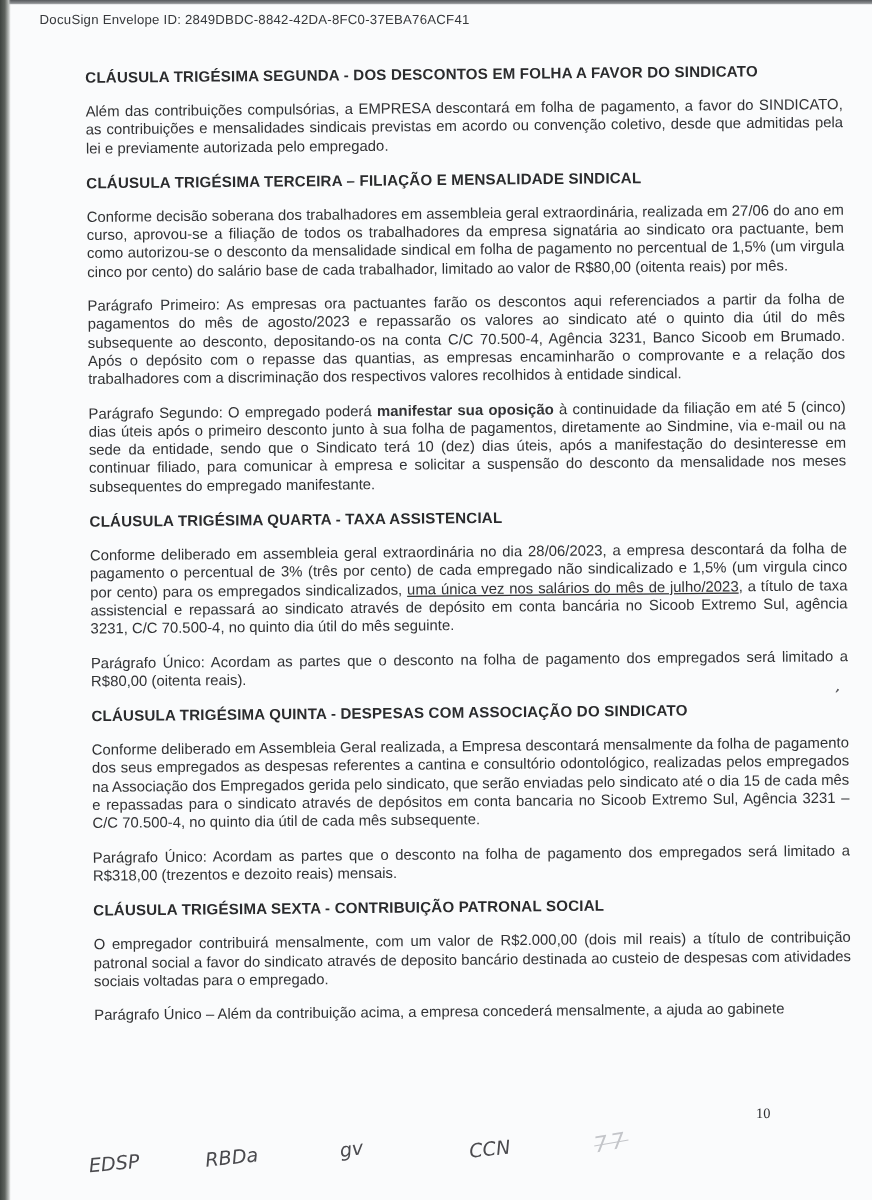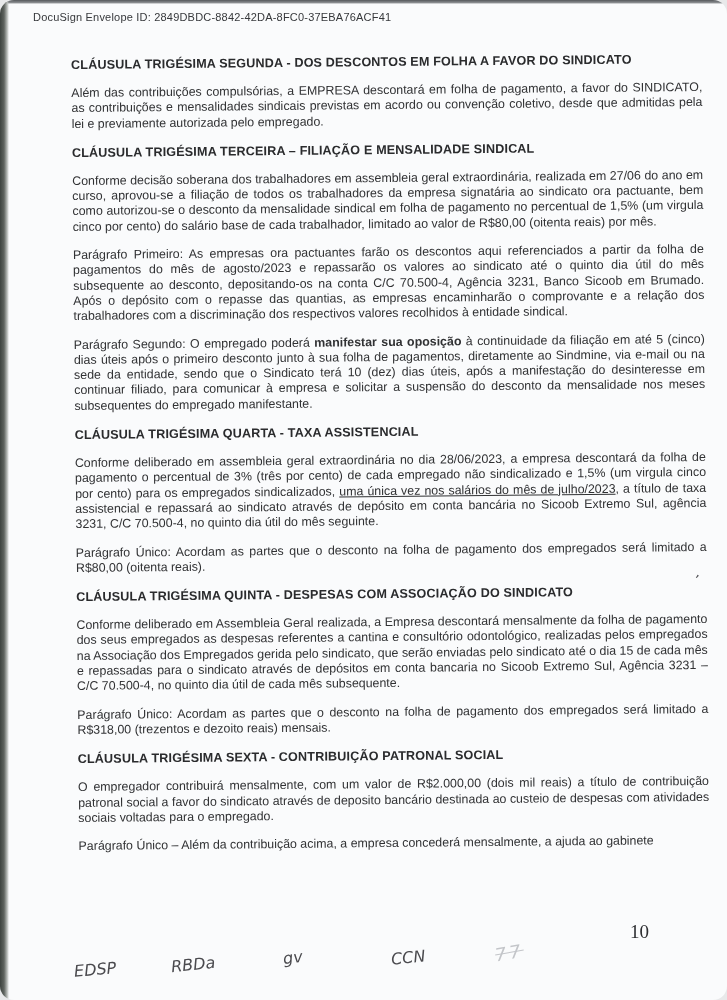--- a/index.html
+++ b/index.html
@@ -7,21 +7,20 @@
   body {
     width: 727px; height: 1000px;
     font-family: "Liberation Sans", sans-serif;
     background: #e8e9ea;
   }
   .page {
     position: relative;
     width: 727px; height: 1000px;
     background: #fafbfc;
     overflow: hidden;
-    border-radius: 14px;
   }
   .scan-edge-top {
     position: absolute; left: 0; top: 0;
     width: 100%; height: 4px;
     background: linear-gradient(to bottom, #55585b 0%, #8d9093 70%, rgba(200,202,205,0) 100%);
   }
   .scan-edge-left {
     position: absolute; left: 0; top: 0;
     width: 9px; height: 100%;
     background: linear-gradient(to right, #3d433f 0%, #5f645f 45%, #b9bdba 80%, rgba(230,232,231,0) 100%);
@@ -49,21 +48,21 @@
     font-size: 12.4px; line-height: 15.3px;
     text-align: justify;
     margin: 0 0 13px 0;
     color: #313234;
   }
   .bold-inline { font-weight: bold; }
   .underline-inline { text-decoration: underline; }
   .page-number {
     position: absolute; left: 630px; top: 921px;
     font-family: "Liberation Serif", serif;
-    font-size: 19px; color: #2c2d30;
+    font-size: 12px; color: #2c2d30;
   }
   .handwritten {
     position: absolute;
     font-family: "DejaVu Sans", sans-serif;
     font-style: italic;
     color: #4a4a4e;
   }
   .initial-edsp { left: 74px;  top: 960px; font-size: 16px; transform: rotate(-5deg); }
   .initial-rbda { left: 171px; top: 955px; font-size: 16px; transform: rotate(-6deg); }
   .initial-gv   { left: 283px; top: 948px; font-size: 16px; transform: rotate(-8deg); }

